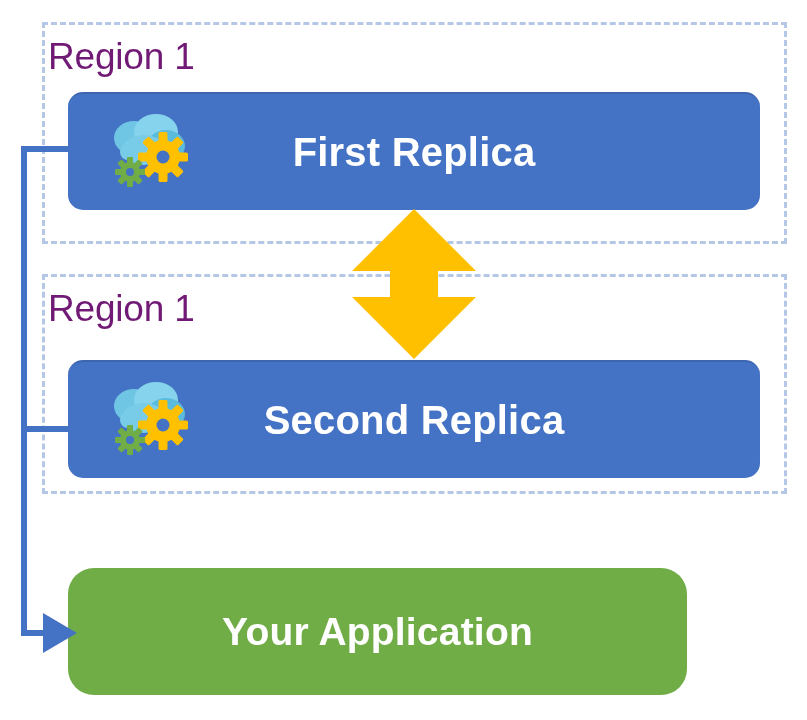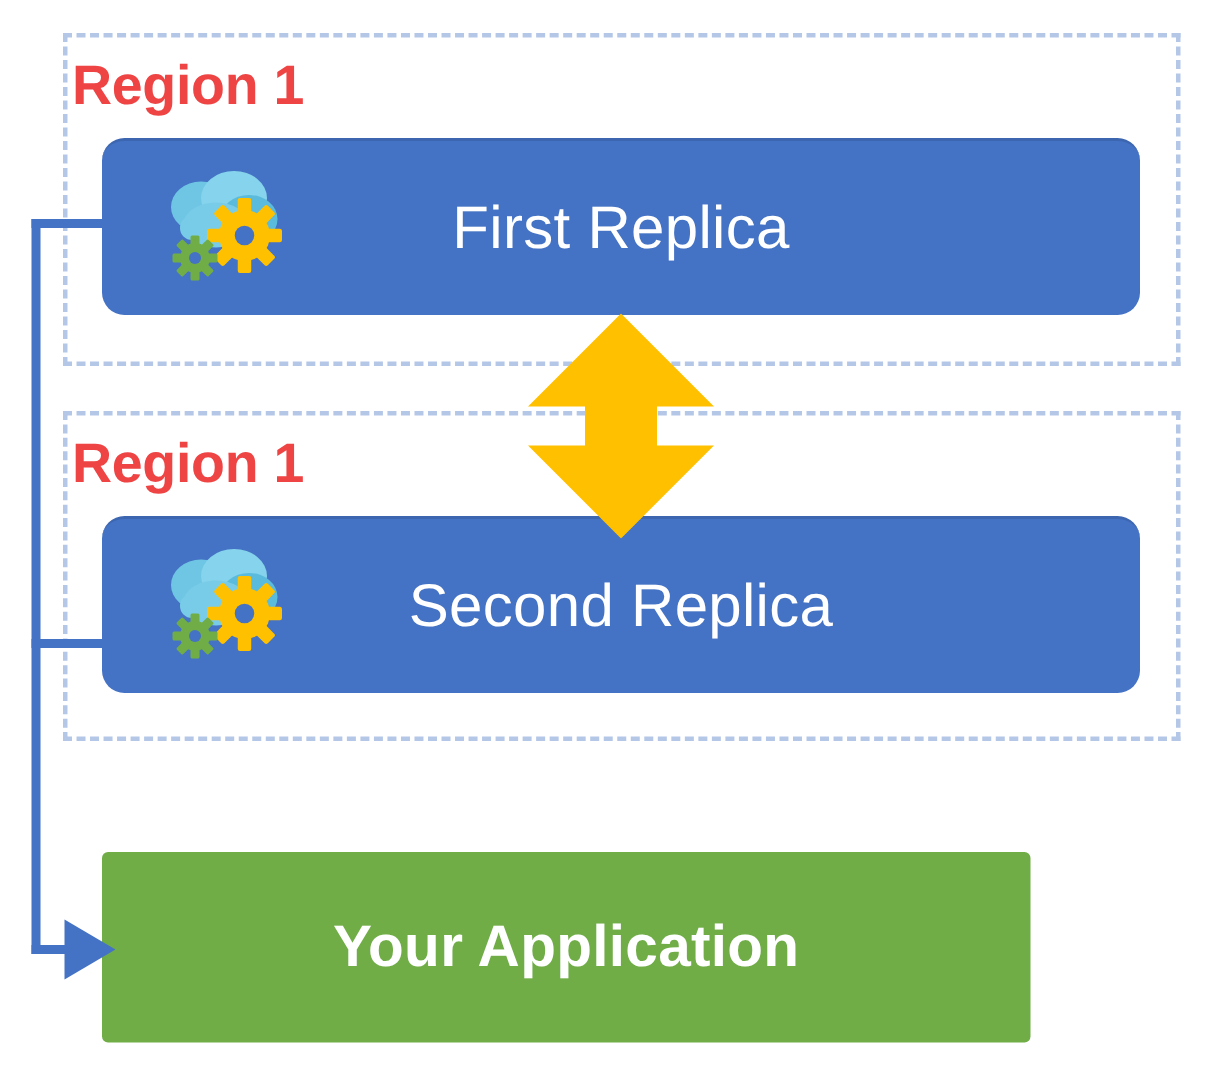--- a/index.html
+++ b/index.html
@@ -23,23 +23,23 @@
     position: absolute;
     border: 3px dashed #b4c7e7;
     box-sizing: border-box;
     background: transparent;
   }
   #region-1 { left: 42px; top: 22px; width: 745px; height: 222px; }
   #region-2 { left: 42px; top: 274px; width: 745px; height: 220px; }
 
   .region-label {
     position: absolute;
-    color: #ef4444;
+    color: #701a75;
     font-size: 37px;
-    font-weight: 700;
+    font-weight: 400;
     letter-spacing: -0.2px;
     white-space: nowrap;
     line-height: 1;
   }
   #region-1-label { left: 48px; top: 38px; }
   #region-2-label { left: 48px; top: 290px; }
 
   
   .node {
     position: absolute;
@@ -50,35 +50,35 @@
   }
   .node.replica {
     background: #4472c4;
     border-radius: 15px;
     border-top: 2px solid #3c66b0;
     left: 68px;
     width: 692px;
     height: 118px;
   }
   #first-replica  { top: 92px; }
-  #second-replica { top: 344px; text-align: center; }
+  #second-replica { top: 360px; text-align: center; }
 
   .node.application {
     background: #70ad47;
-    border-radius: 4px;
+    border-radius: 26px;
     left: 68px;
     top: 568px;
     width: 619px;
     height: 127px;
   }
 
   .node-label {
     color: #ffffff;
     font-size: 40px;
-    font-weight: 400;
+    font-weight: 700;
     letter-spacing: 0.2px;
     line-height: 1;
     white-space: nowrap;
   }
   .node-label.bold { font-weight: 700; font-size: 39px; }
 
   
   .cloud-gear-icon {
     position: absolute;
     left: 36px;

